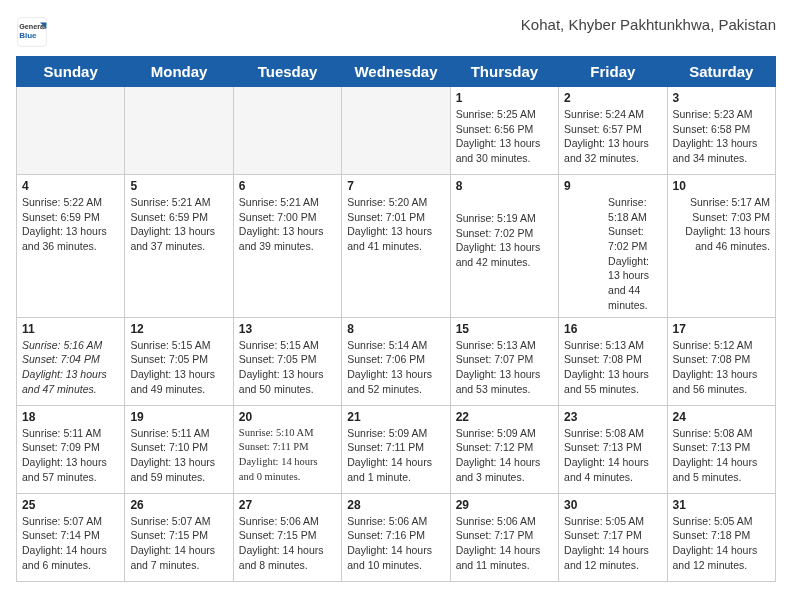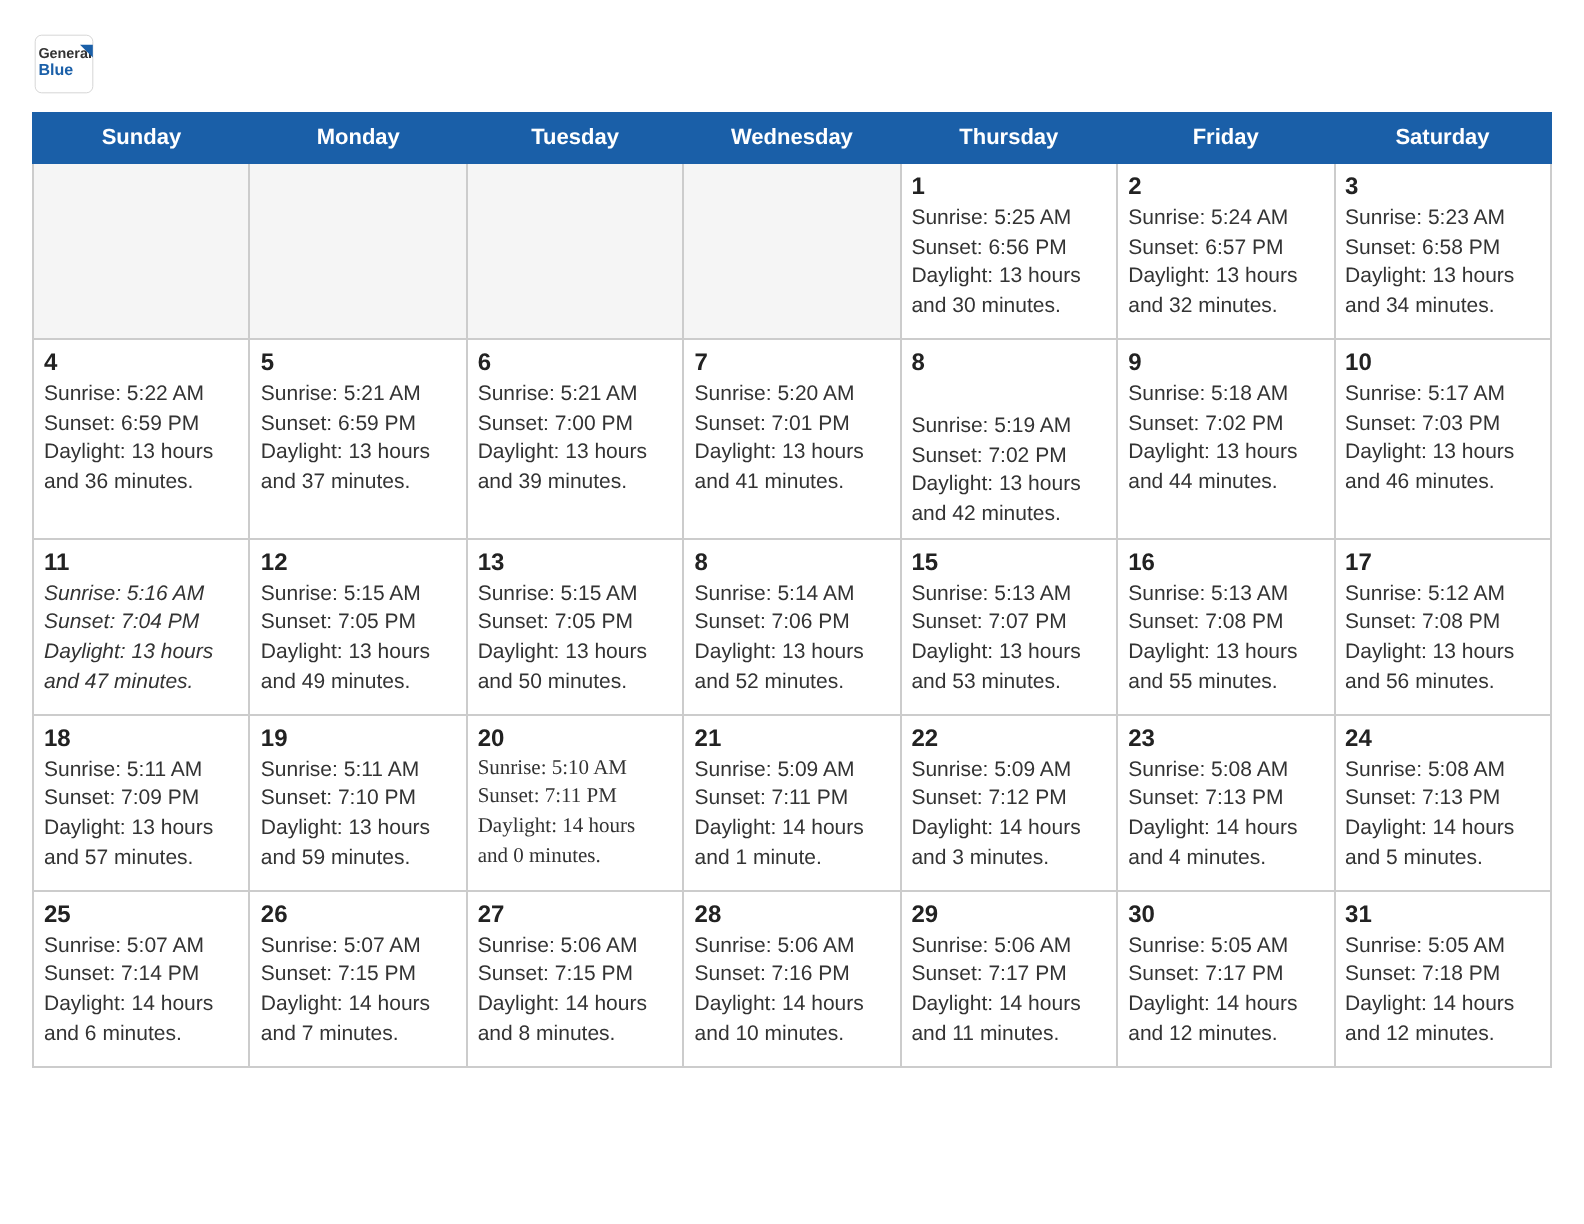--- a/index.html
+++ b/index.html
@@ -38,21 +38,21 @@
       color: #444;
     }
     .calendar {
       width: 100%;
       border-collapse: collapse;
       border: 1px solid #ccc;
     }
     .calendar th {
       background: #1a5fa8;
       color: #fff;
-      font-size: 11px;
+      font-size: 15px;
       font-weight: bold;
       padding: 6px 4px;
       text-align: center;
       border: 1px solid #1a5fa8;
     }
     .calendar td {
       border: 1px solid #ccc;
       vertical-align: top;
       width: calc(100% / 7);
       padding: 4px 5px;
@@ -85,20 +85,21 @@
 <div class="header">
   <div class="logo">
     <svg class="logo-icon" viewBox="0 0 40 40">
       <rect x="2" y="2" width="36" height="36" rx="4" fill="#fff" stroke="#ccc" stroke-width="0.5"></rect>
       <text x="4" y="16" font-size="9" font-weight="bold" fill="#333" font-family="Arial">General</text>
       <text x="4" y="27" font-size="10" font-weight="bold" fill="#1a5fa8" font-family="Arial">Blue</text>
       <polygon points="30,8 38,16 38,8" fill="#1a5fa8"></polygon>
     </svg>
   </div>
   <div class="title-block">
+    <div class="location-title">Kohat, Khyber Pakhtunkhwa, Pakistan</div>
   </div>
 </div>
 
 <table class="calendar">
   <thead>
     <tr>
     <th>Sunday</th>
         <th>Monday</th>
         <th>Tuesday</th>
         <th>Wednesday</th>
@@ -166,28 +167,28 @@
         </td>
         <td>
           <span class="day-num">8</span>
           <div class="day-info" style="white-space: pre-line; margin-top: 18px;">Sunrise: 5:19 AM
 Sunset: 7:02 PM
 Daylight: 13 hours
 and 42 minutes.</div>
         </td>
         <td>
           <span class="day-num">9</span>
-          <div class="day-info" style="white-space: pre-line;">Sunrise: 5:18 AM
+          <div class="day-info" style="white-space: pre-line; margin-left: 44px;">Sunrise: 5:18 AM
 Sunset: 7:02 PM
 Daylight: 13 hours
 and 44 minutes.</div>
         </td>
         <td>
           <span class="day-num">10</span>
-          <div class="day-info" style="white-space: pre-line;">Sunrise: 5:17 AM
+          <div class="day-info" style="white-space: pre-line; text-align: right;">Sunrise: 5:17 AM
 Sunset: 7:03 PM
 Daylight: 13 hours
 and 46 minutes.</div>
         </td>
       </tr>
       <tr class="week-row">
         <td>
           <span class="day-num">11</span>
           <div class="day-info" style="white-space: pre-line; font-style: italic;">Sunrise: 5:16 AM
 Sunset: 7:04 PM

